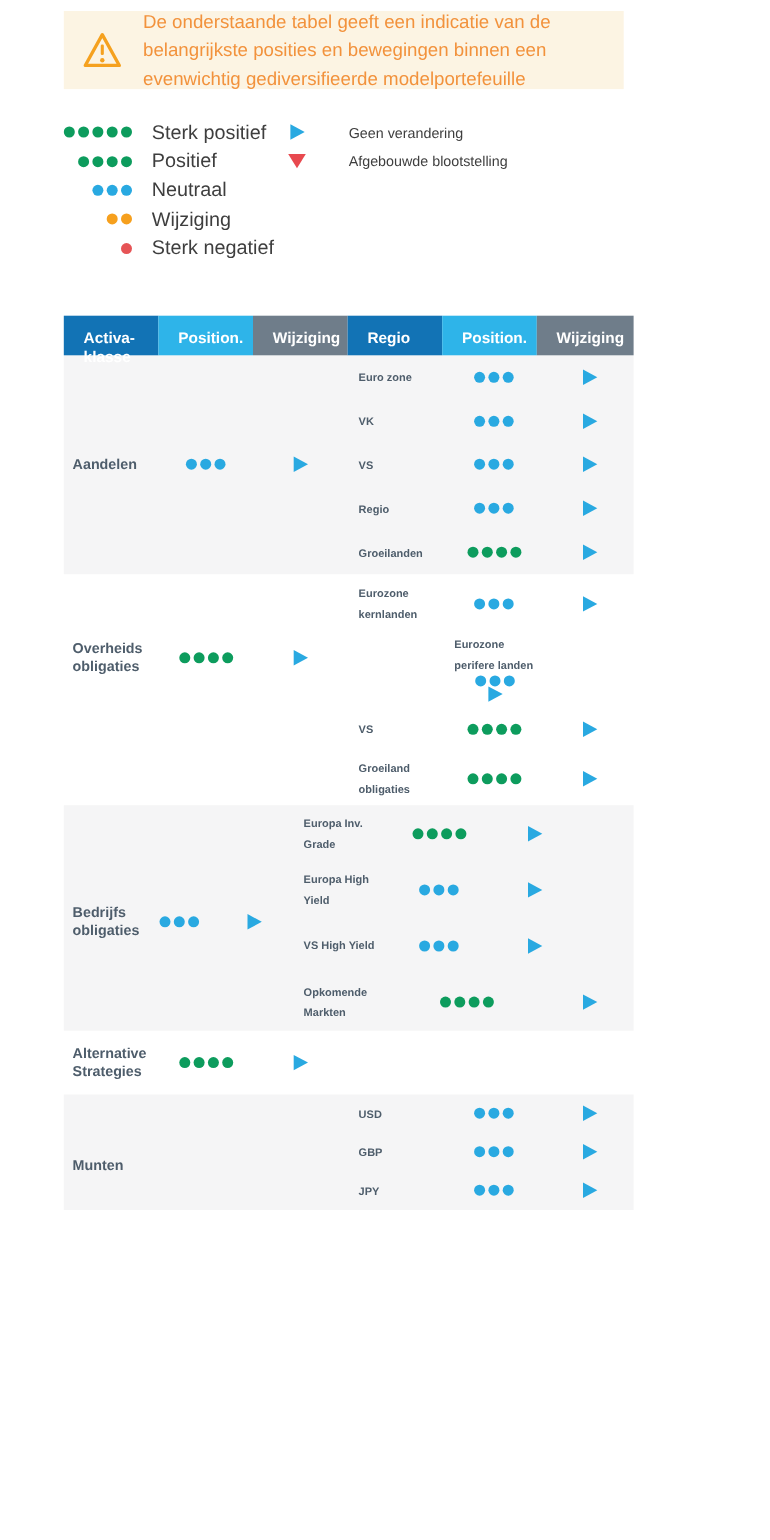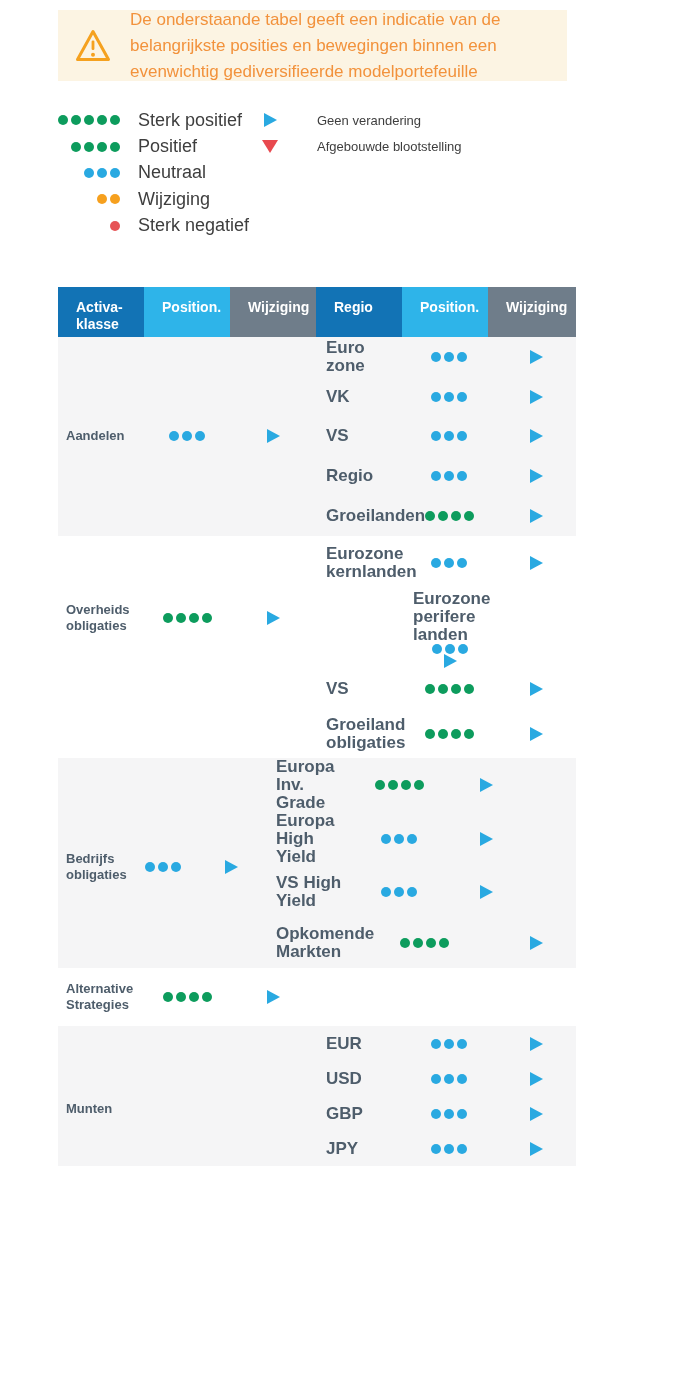--- a/index.html
+++ b/index.html
@@ -26,40 +26,40 @@
   .llabel{margin-left:18px;font-size:18px;color:#3E3E3E;white-space:nowrap;}
   .clabel{margin-left:39px;font-size:13px;color:#3E3E3E;white-space:nowrap;}
   
   .dots{display:flex;gap:3px;}
   .dot{width:10px;height:10px;border-radius:50%;flex:0 0 auto;}
   .arrow-right{width:0;height:0;border-top:7px solid transparent;border-bottom:7px solid transparent;border-left:13px solid #29A9E1;}
   .arrow-up{width:0;height:0;border-left:8px solid transparent;border-right:8px solid transparent;border-bottom:13px solid #2FB576;}
   .arrow-down{width:0;height:0;border-left:8px solid transparent;border-right:8px solid transparent;border-top:13px solid #E8494F;}
   
   .ptable{position:absolute;left:58px;top:287px;width:518px;}
-  .thead{display:flex;height:50px;}
+  .thead{display:flex;height:36px;}
   .th{
     box-sizing:border-box;padding:12px 4px 0 18px;color:#fff;font-weight:700;
     font-size:14px;line-height:17px;
   }
   .th1{width:86px;background:#1273B5;}
   .th2{width:86px;background:#2EB4E9;}
   .th3{width:86px;background:#6F7D8A;}
   .th4{width:86px;background:#1273B5;}
   .th5{width:86px;background:#2EB4E9;}
   .th6{width:88px;background:#6F7D8A;}
   .section{display:flex;align-items:stretch;}
   .section.gray{background:#F5F5F6;}
   .c1{width:86px;box-sizing:border-box;padding-left:8px;display:flex;flex-direction:column;justify-content:center;}
   .c1 span{font-size:13px;font-weight:700;line-height:16px;color:#4E5D6B;}
   .c2,.c3{width:86px;box-sizing:border-box;display:flex;align-items:center;justify-content:center;}
   .crows{flex:1;display:flex;flex-direction:column;}
   .subrow{display:flex;align-items:center;}
   .rlabel{width:86px;box-sizing:border-box;padding-left:10px;}
-  .rlabel span{font-size:17px;font-weight:700;line-height:16px;color:#4E5D6B;}
+  .rlabel span{font-size:10px;font-weight:700;line-height:16px;color:#4E5D6B;}
   .rdots{width:86px;box-sizing:border-box;padding-left:8px;display:flex;align-items:center;justify-content:center;}
   .rarrow{width:88px;box-sizing:border-box;padding-left:8px;display:flex;align-items:center;justify-content:center;}
 </style>
 </head>
 <body>
 
 <div class="banner">
   <span class="warn-icon">
     <svg width="36" height="33" viewBox="0 0 36 33" aria-hidden="true">
       <path d="M18 2.5 L33.5 30.5 L2.5 30.5 Z" fill="none" stroke="#F5A11F" stroke-width="3" stroke-linejoin="round"></path>
@@ -391,33 +391,20 @@
         <div class="crows"></div>
       </div>
       <div class="section gray">
         <div class="c1" style="padding-top: 26px;">
           <span>Munten</span>
         </div>
         <div class="c2" style="padding-top: 26px;"></div>
         <div class="c3" style="padding-top: 26px;"></div>
         <div class="crows">
           <div class="subrow" style="min-height: 35px;">
-            <div class="rlabel"><span>EUR</span></div>
-            <div class="rdots">
-              <div class="dots">
-                <span class="dot" style="background: rgb(41, 169, 225);"></span>
-                <span class="dot" style="background: rgb(41, 169, 225);"></span>
-                <span class="dot" style="background: rgb(41, 169, 225);"></span>
-              </div>
-            </div>
-            <div class="rarrow">
-              <span class="arrow-right" style="border-left-color: rgb(41, 169, 225);"></span>
-            </div>
-          </div>
-          <div class="subrow" style="min-height: 35px;">
             <div class="rlabel"><span>USD</span></div>
             <div class="rdots">
               <div class="dots">
                 <span class="dot" style="background: rgb(41, 169, 225);"></span>
                 <span class="dot" style="background: rgb(41, 169, 225);"></span>
                 <span class="dot" style="background: rgb(41, 169, 225);"></span>
               </div>
             </div>
             <div class="rarrow">
               <span class="arrow-right" style="border-left-color: rgb(41, 169, 225);"></span>

